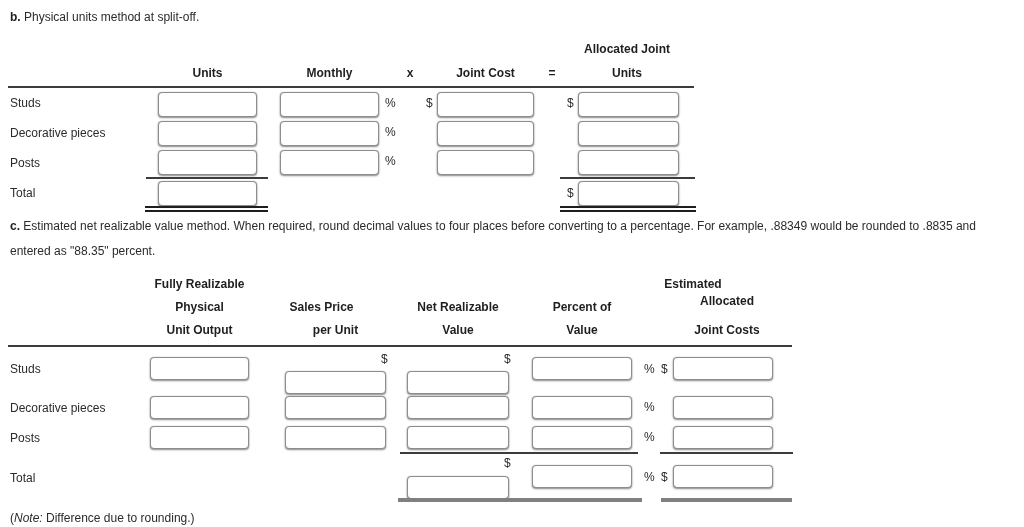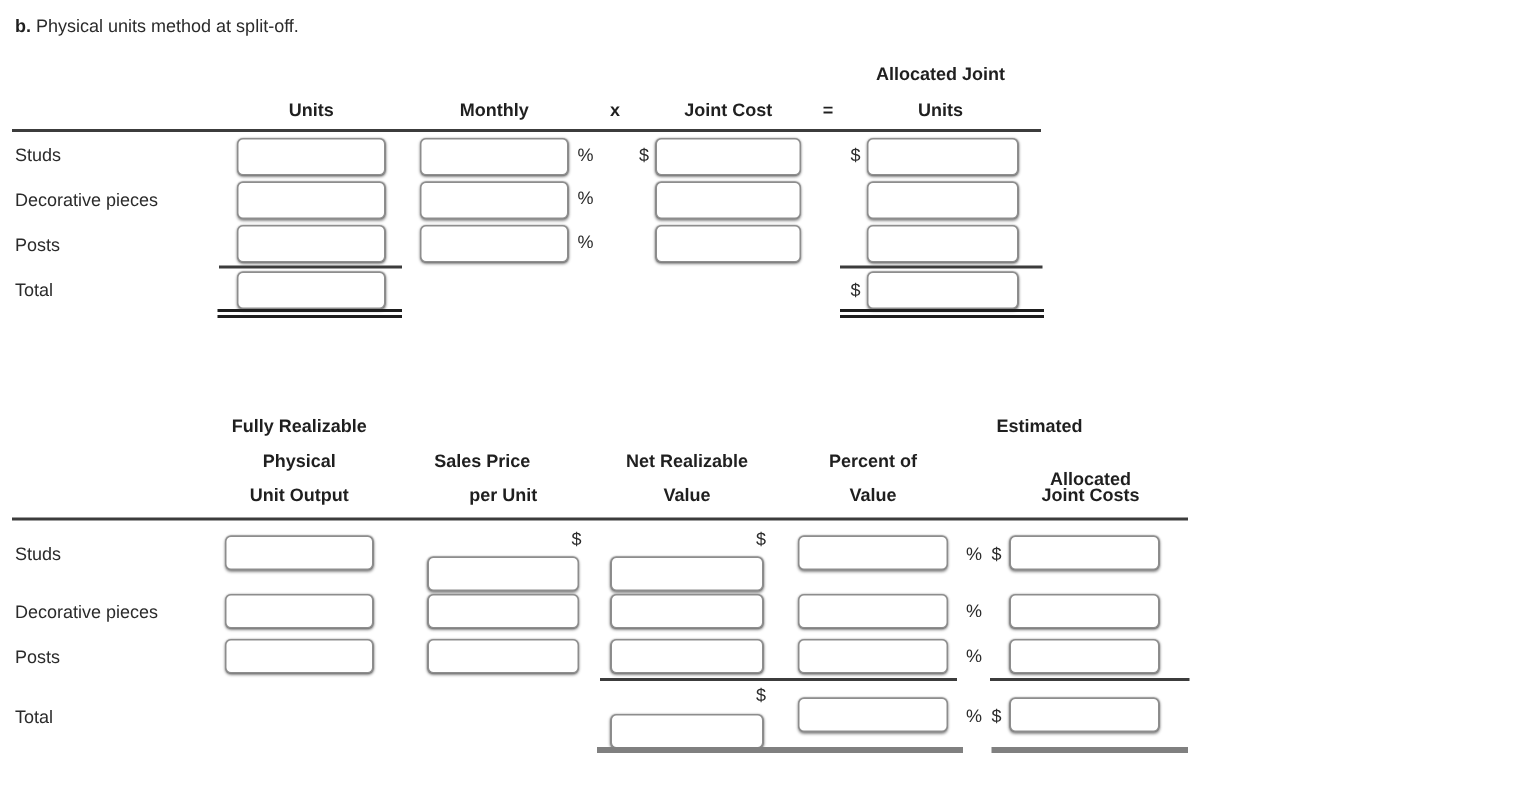--- a/index.html
+++ b/index.html
@@ -66,32 +66,34 @@
   <div class="rule" style="left:560px;top:177px;width:135px"></div>
 
   <div class="lbl" style="left:10px;top:186px">Total</div>
   <input type="text" class="inp inpb" style="left: 158px; top: 181px;">
   <div class="sym" style="left:567px;top:186px">$</div>
   <input type="text" class="inp inpb" style="left: 578px; top: 181px; width: 101px;">
 
   <div class="drule" style="left:145px;top:206px;width:123px"></div>
   <div class="drule" style="left:560px;top:206px;width:136px"></div>
 
+  <div class="para" style="left:10px;top:214px;width:1004px"><span class="bold">c.</span>
+    <span>Estimated net realizable value method. When required, round decimal values to four places before converting to a percentage. For example, .88349 would be rounded to .8835 and entered as "88.35" percent.</span></div>
 
   <div class="hdr" style="left:150px;top:277px;width:99px">Fully Realizable</div>
   <div class="hdr" style="left:150px;top:300px;width:99px">Physical</div>
   <div class="hdr" style="left:150px;top:323px;width:99px">Unit Output</div>
   <div class="hdr" style="left:271px;top:300px;width:101px">Sales Price</div>
   <div class="hdr" style="left:285px;top:323px;width:101px">per Unit</div>
   <div class="hdr" style="left:407px;top:300px;width:102px">Net Realizable</div>
   <div class="hdr" style="left:407px;top:323px;width:102px">Value</div>
   <div class="hdr" style="left:532px;top:300px;width:100px">Percent of</div>
   <div class="hdr" style="left:532px;top:323px;width:100px">Value</div>
   <div class="hdr" style="left:643px;top:277px;width:100px">Estimated</div>
-  <div class="hdr" style="left:677px;top:312px;width:100px">Allocated</div>
+  <div class="hdr" style="left:677px;top:294px;width:100px">Allocated</div>
   <div class="hdr" style="left:677px;top:323px;width:100px">Joint Costs</div>
   <div class="rule" style="left:8px;top:345px;width:784px"></div>
 
   <div class="lbl" style="left:10px;top:362px">Studs</div>
   <input type="text" class="inp inpc" style="left: 150px; top: 357px;">
   <div class="sym" style="left:381px;top:352px">$</div>
   <input type="text" class="inp inpc" style="left: 285px; top: 371px; width: 101px;">
   <div class="sym" style="left:504px;top:352px">$</div>
   <input type="text" class="inp inpc" style="left: 407px; top: 371px; width: 102px;">
   <input type="text" class="inp inpc" style="left: 532px; top: 357px; width: 100px;">
@@ -122,14 +124,15 @@
   <div class="sym" style="left:504px;top:456px">$</div>
   <input type="text" class="inp inpc" style="left: 407px; top: 476px; width: 102px;">
   <input type="text" class="inp inpc" style="left: 532px; top: 465px; width: 100px;">
   <div class="sym" style="left:644px;top:470px">%</div>
   <div class="sym" style="left:661px;top:470px">$</div>
   <input type="text" class="inp inpc" style="left: 673px; top: 465px; width: 100px;">
 
   <div class="tbar" style="left:398px;top:498px;width:244px"></div>
   <div class="tbar" style="left:661px;top:498px;width:131px"></div>
 
+  <div class="lbl" style="left:10px;top:511px"><span>(</span><span class="it">Note:</span><span> Difference due to rounding.)</span></div>
 
 </div>
 
 </body></html>

